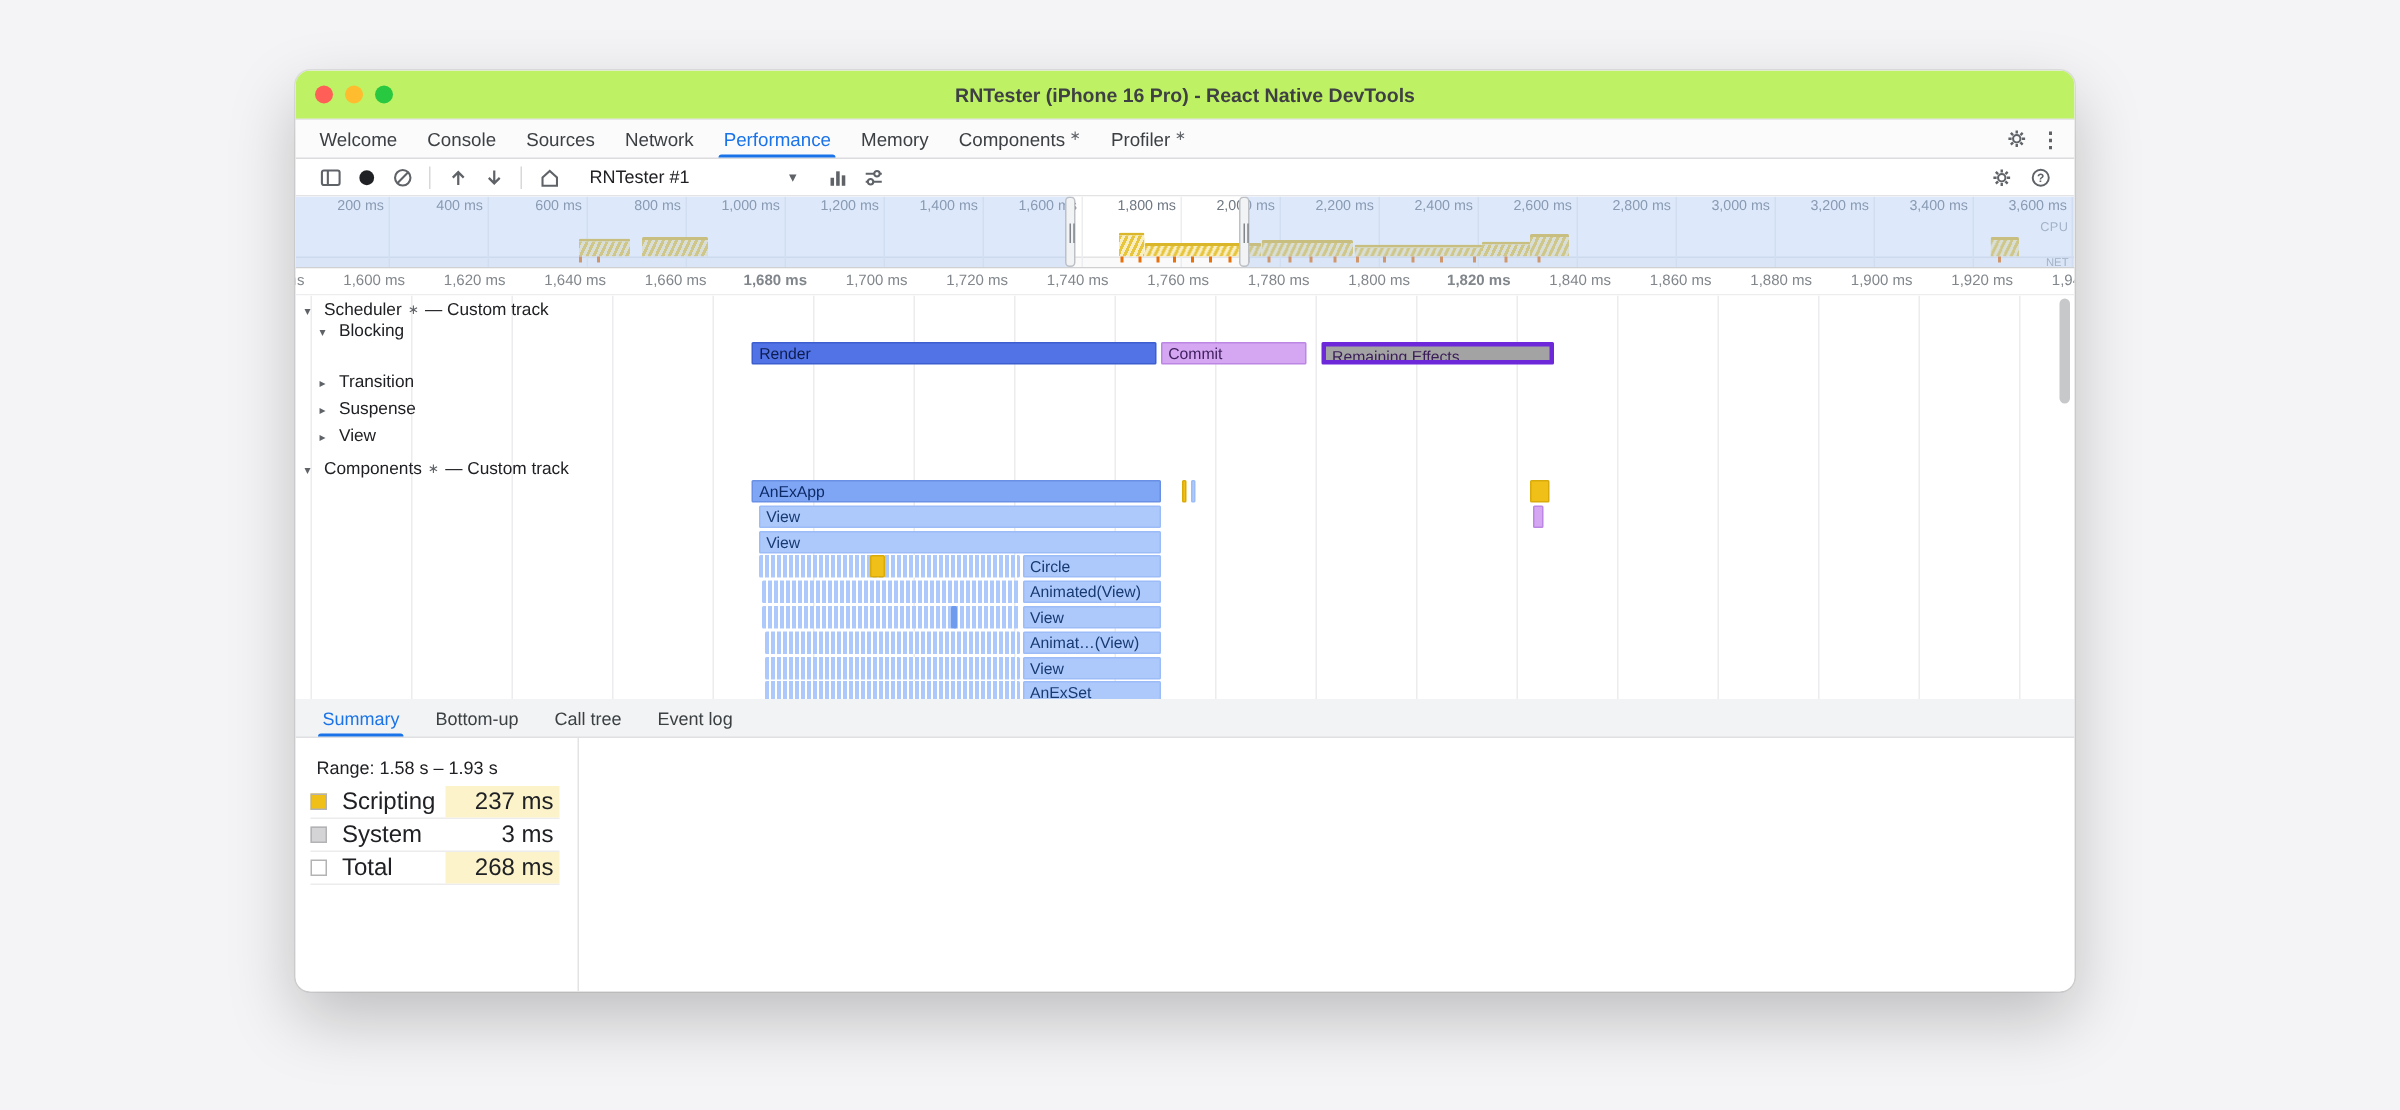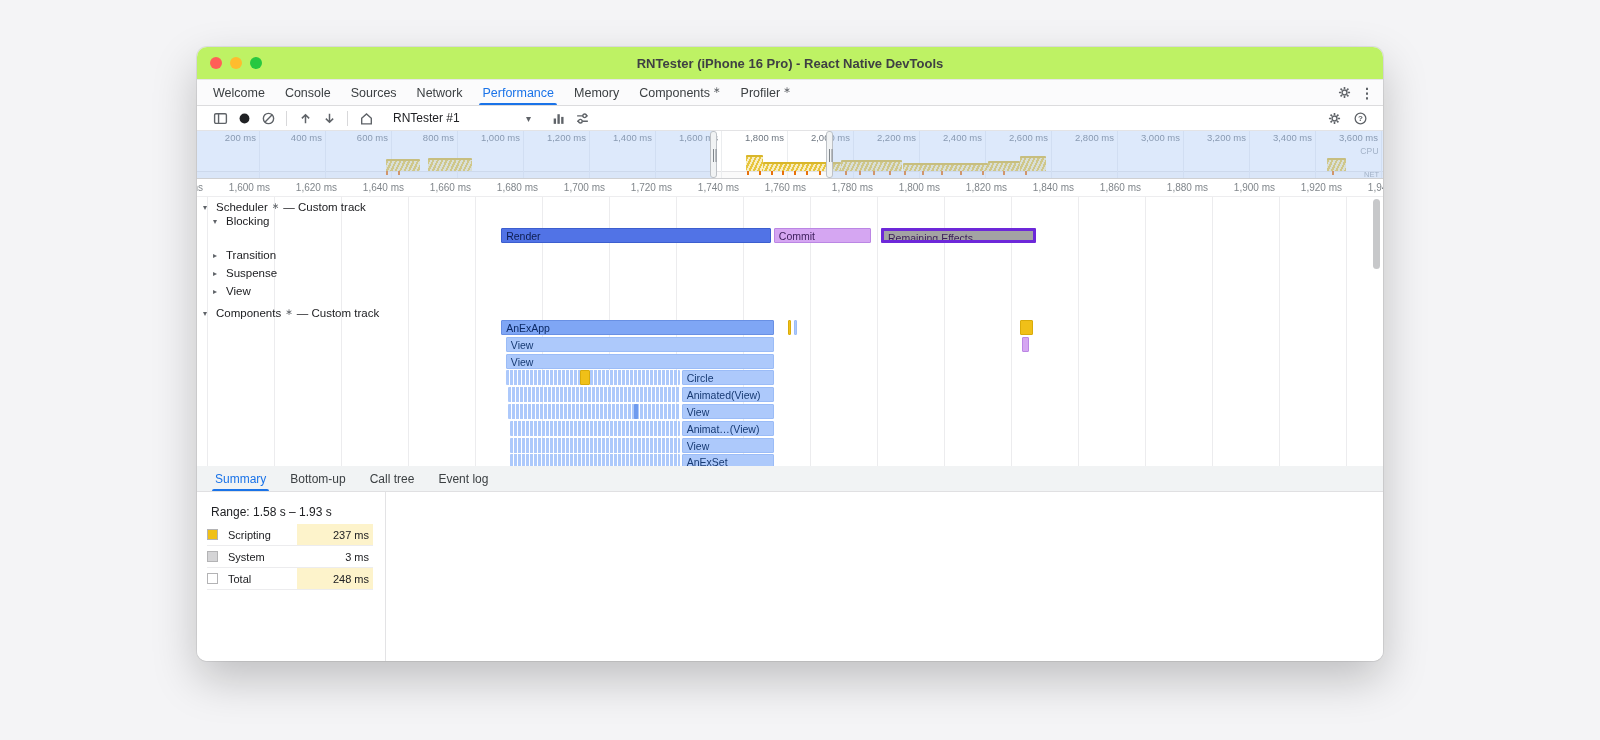--- a/index.html
+++ b/index.html
@@ -73,21 +73,21 @@
   .bottom-tabs{position:absolute;left:0;top:419px;width:100%;height:26px;background:#f1f3f4;border-bottom:1px solid #e0e0e2;display:flex;align-items:stretch;padding-left:6px}
   .btab{padding:0 12px;font-size:12px;color:#3c4043;display:flex;align-items:center;position:relative;white-space:nowrap}
   .btab.active{color:#1a73e8}
   .btab.active::after{content:"";position:absolute;left:9px;right:9px;bottom:0;height:2.5px;background:#1a73e8;border-radius:2px 2px 0 0}
 
   
   .summary{position:absolute;left:0;top:445px;width:100%;bottom:0;background:#fff}
   .summary-left{position:absolute;left:0;top:0;bottom:0;width:189px;border-right:1px solid #e3e3e5}
   .range{position:absolute;left:14px;top:13px;font-size:12px;color:#202124;white-space:nowrap}
   .legend{position:absolute;left:10px;top:32px;width:166px}
-  .legend-row{display:flex;align-items:center;height:22px;border-bottom:1px solid #ececee;font-size:11px;color:#202124}
+  .legend-row{display:flex;align-items:center;height:22px;border-bottom:1px solid #ececee;font-size:16px;color:#202124}
   .swatch{width:11px;height:11px;border:1px solid #b3b3b5;margin-right:10px;flex:none}
   .legend-label{flex:1}
   .legend-value{width:76px;align-self:stretch;display:flex;align-items:center;justify-content:flex-end;padding-right:4px}
   .legend-value.hl{background:#fdf3cb}
   .ptable{position:absolute;left:198px;top:8px;width:540px;font-size:12px;color:#202124}
   .pt-head{display:flex;height:20px;align-items:center;border-bottom:1px solid #dfdfe1;font-weight:bold}
   .pt-row{display:flex;height:22px;align-items:center;border-bottom:1px solid #ebebee}
   .pt-col-party{width:250px;padding-left:4px;display:flex;align-items:center;gap:7px}
   .pt-col-transfer{width:146px;text-align:right;display:block}
   .pt-col-main{width:144px;padding-left:22px}
@@ -300,28 +300,28 @@
         <div class="handle" style="left: 513.24px;"></div>
         <div class="handle" style="left: 629.4px;"></div>
       </div>
 
     <div class="ruler" id="ruler">
         <div class="ruler-tick" style="left: 10px;">1,580 ms</div>
         <div class="ruler-tick" style="left: 77px;">1,600 ms</div>
         <div class="ruler-tick" style="left: 144px;">1,620 ms</div>
         <div class="ruler-tick" style="left: 211px;">1,640 ms</div>
         <div class="ruler-tick" style="left: 278px;">1,660 ms</div>
-        <div class="ruler-tick" style="left: 345px;">1,680 ms</div>
+        <div class="ruler-tick" style="left: 345px; font-weight: bold;">1,680 ms</div>
         <div class="ruler-tick" style="left: 412px;">1,700 ms</div>
         <div class="ruler-tick" style="left: 479px;">1,720 ms</div>
         <div class="ruler-tick" style="left: 546px;">1,740 ms</div>
         <div class="ruler-tick" style="left: 613px;">1,760 ms</div>
         <div class="ruler-tick" style="left: 680px;">1,780 ms</div>
         <div class="ruler-tick" style="left: 747px;">1,800 ms</div>
-        <div class="ruler-tick" style="left: 814px;">1,820 ms</div>
+        <div class="ruler-tick" style="left: 814px; font-weight: bold;">1,820 ms</div>
         <div class="ruler-tick" style="left: 881px;">1,840 ms</div>
         <div class="ruler-tick" style="left: 948px;">1,860 ms</div>
         <div class="ruler-tick" style="left: 1015px;">1,880 ms</div>
         <div class="ruler-tick" style="left: 1082px;">1,900 ms</div>
         <div class="ruler-tick" style="left: 1149px;">1,920 ms</div>
         <div class="ruler-tick" style="left: 1216px;">1,940 ms</div>
       </div>
 
     <div class="tracks" id="tracks">
         <div class="vgrid" style="left: 10px;"></div>
@@ -438,20 +438,20 @@
               <div class="legend-value hl">237 ms</div>
             </div>
             <div class="legend-row">
               <div class="swatch" style="background: rgb(212, 212, 214);"></div>
               <div class="legend-label">System</div>
               <div class="legend-value">3 ms</div>
             </div>
             <div class="legend-row">
               <div class="swatch" style="background: rgb(255, 255, 255);"></div>
               <div class="legend-label">Total</div>
-              <div class="legend-value hl">248 ms</div>
+              <div class="legend-value hl">268 ms</div>
             </div>
           </div>
       </div>
     </div>
 
   </div>
 </div>
 
 </body></html>

